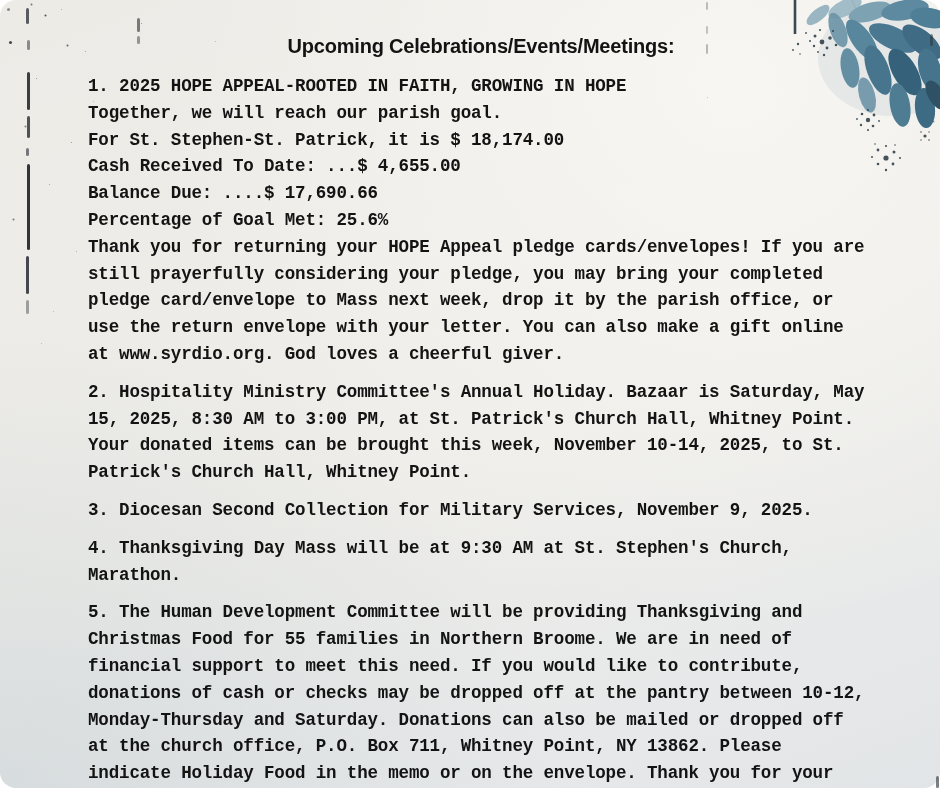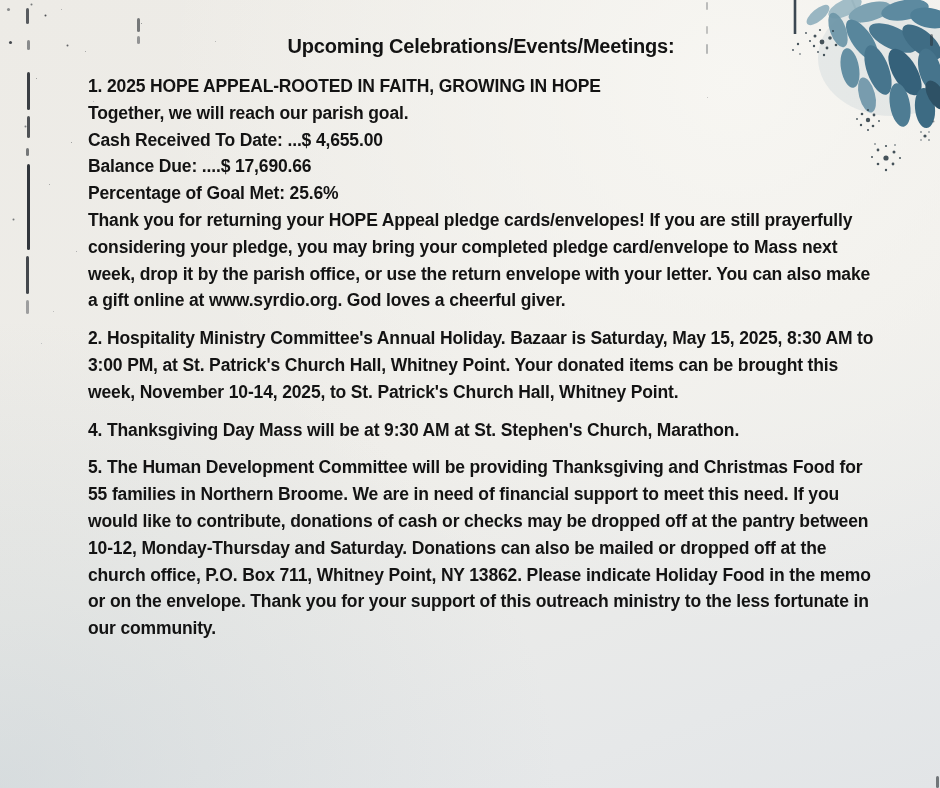--- a/index.html
+++ b/index.html
@@ -7,20 +7,21 @@
     width:940px;height:788px;overflow:hidden;
     font-family:"Liberation Sans","DejaVu Sans",sans-serif;
     position:relative;
   }
   .page{
     position:absolute;inset:0;
     background:
       radial-gradient(ellipse at 0% 100%, rgba(183,196,204,.38) 0%, rgba(183,196,204,0) 42%),
       radial-gradient(ellipse at 78% 10%, rgba(248,247,243,.9) 0%, rgba(248,247,243,0) 55%),
       linear-gradient(160deg,#edebe6 0%,#eeede9 55%,#e6e8e9 86%,#e2e5e7 100%);
+    border-radius: 16px;
   }
   
   .ink-dash{position:absolute;width:2.5px;background:#262b31;border-radius:1.5px;}
   .ink-dots{
     position:absolute;left:0;top:0;width:3px;height:3px;border-radius:50%;background:transparent;
     box-shadow:
       9px 41px 0 0 rgba(38,43,49,.85),
       44px 14px 0 -.5px rgba(38,43,49,.8),
       66px 44px 0 -.5px rgba(38,43,49,.7),
       24px 125px 0 -.5px rgba(38,43,49,.55),
@@ -46,21 +47,21 @@
     position:absolute;left:88px;top:32px;width:786px;
     color:#131313;
   }
   h1.title{
     margin:0 0 13px 0;
     font-size:20px;line-height:28px;font-weight:700;text-align:center;
     letter-spacing:-.2px;
   }
   .item{margin:0 0 11px 0;}
   .line{
-    font-size:17.5px;line-height:26.8px;font-weight:700;letter-spacing:-.15px;
+    font-size:17.5px;line-height:26.8px;font-weight:700;letter-spacing:-.15px;font-family:Liberation Mono, monospace;
   }
 </style>
 </head>
 <body>
 
 <div class="page">
 
   <svg width="940" height="788" viewBox="0 0 940 788" style="position:absolute;inset:0;pointer-events:none;">
 
     <ellipse cx="892" cy="58" rx="74" ry="58" fill="#b9c9cf" opacity="0.28"></ellipse>
@@ -150,30 +151,34 @@
     <div class="ink-dash" style="left:936px;top:776px;height:12px;opacity:.6"></div>
   </div>
   <div class="ink-dots"></div>
 
   <main class="content">
     <h1 class="title">Upcoming Celebrations/Events/Meetings:</h1>
 
     <section class="item">
       <div class="line">1. 2025 HOPE APPEAL-ROOTED IN FAITH, GROWING IN HOPE</div>
       <div class="line">Together, we will reach our parish goal.</div>
+      <div class="line">For St. Stephen-St. Patrick, it is $ 18,174.00</div>
       <div class="line">Cash Received To Date: ...$ 4,655.00</div>
       <div class="line">Balance Due: ....$ 17,690.66</div>
       <div class="line">Percentage of Goal Met: 25.6%</div>
       <div class="line">Thank you for returning your HOPE Appeal pledge cards/envelopes! If you are still prayerfully considering your pledge, you may bring your completed pledge card/envelope to Mass next week, drop it by the parish office, or use the return envelope with your letter. You can also make a gift online at www.syrdio.org. God loves a cheerful giver.</div>
     </section>
 
     <section class="item">
       <div class="line">2. Hospitality Ministry Committee's Annual Holiday. Bazaar is Saturday, May 15, 2025, 8:30 AM to 3:00 PM, at St. Patrick's Church Hall, Whitney Point. Your donated items can be brought this week, November 10-14, 2025, to St. Patrick's Church Hall, Whitney Point.</div>
     </section>
 
+    <section class="item">
+      <div class="line">3. Diocesan Second Collection for Military Services, November 9, 2025.</div>
+    </section>
 
     <section class="item">
       <div class="line">4. Thanksgiving Day Mass will be at 9:30 AM at St. Stephen's Church, Marathon.</div>
     </section>
 
     <section class="item">
       <div class="line">5. The Human Development Committee will be providing Thanksgiving and Christmas Food for 55 families in Northern Broome. We are in need of financial support to meet this need. If you would like to contribute, donations of cash or checks may be dropped off at the pantry between 10-12, Monday-Thursday and Saturday. Donations can also be mailed or dropped off at the church office, P.O. Box 711, Whitney Point, NY 13862. Please indicate Holiday Food in the memo or on the envelope. Thank you for your support of this outreach ministry to the less fortunate in our community.</div>
     </section>
   </main>
 </div>

